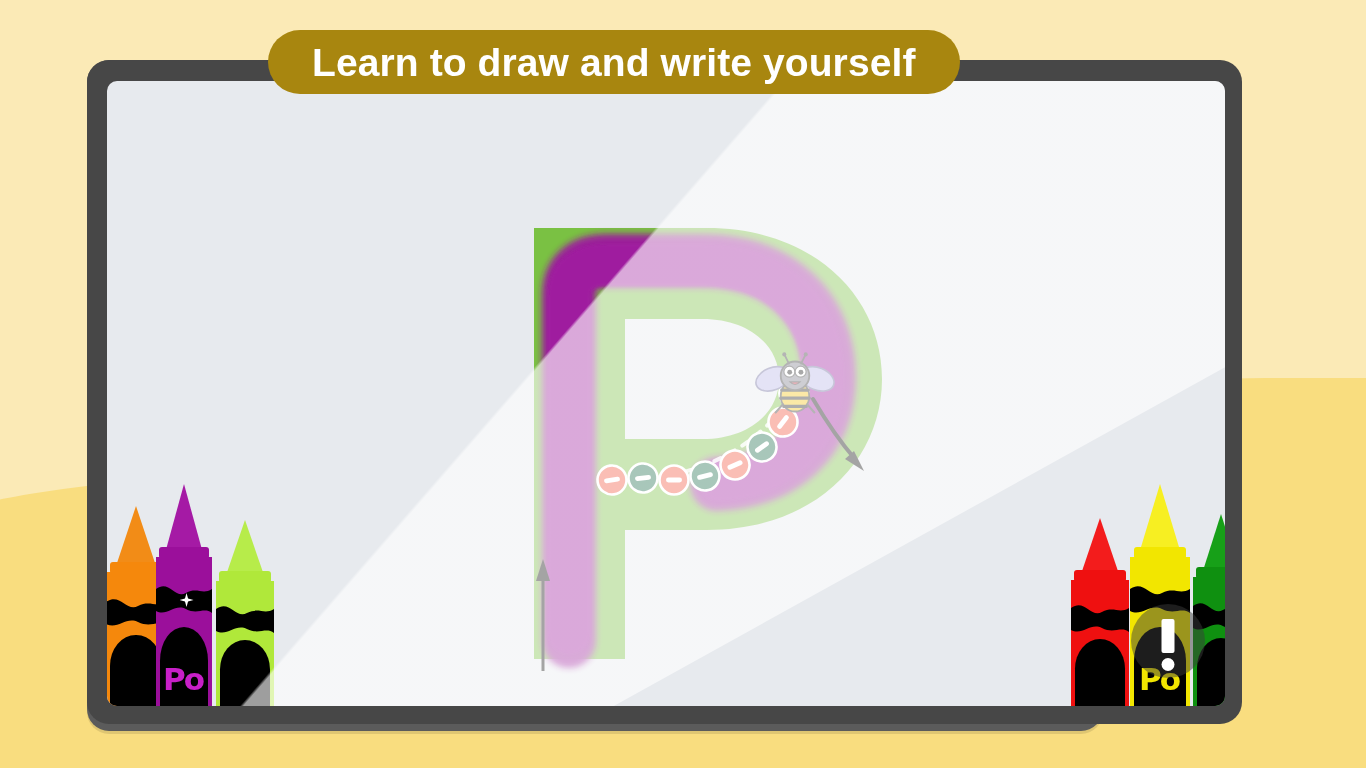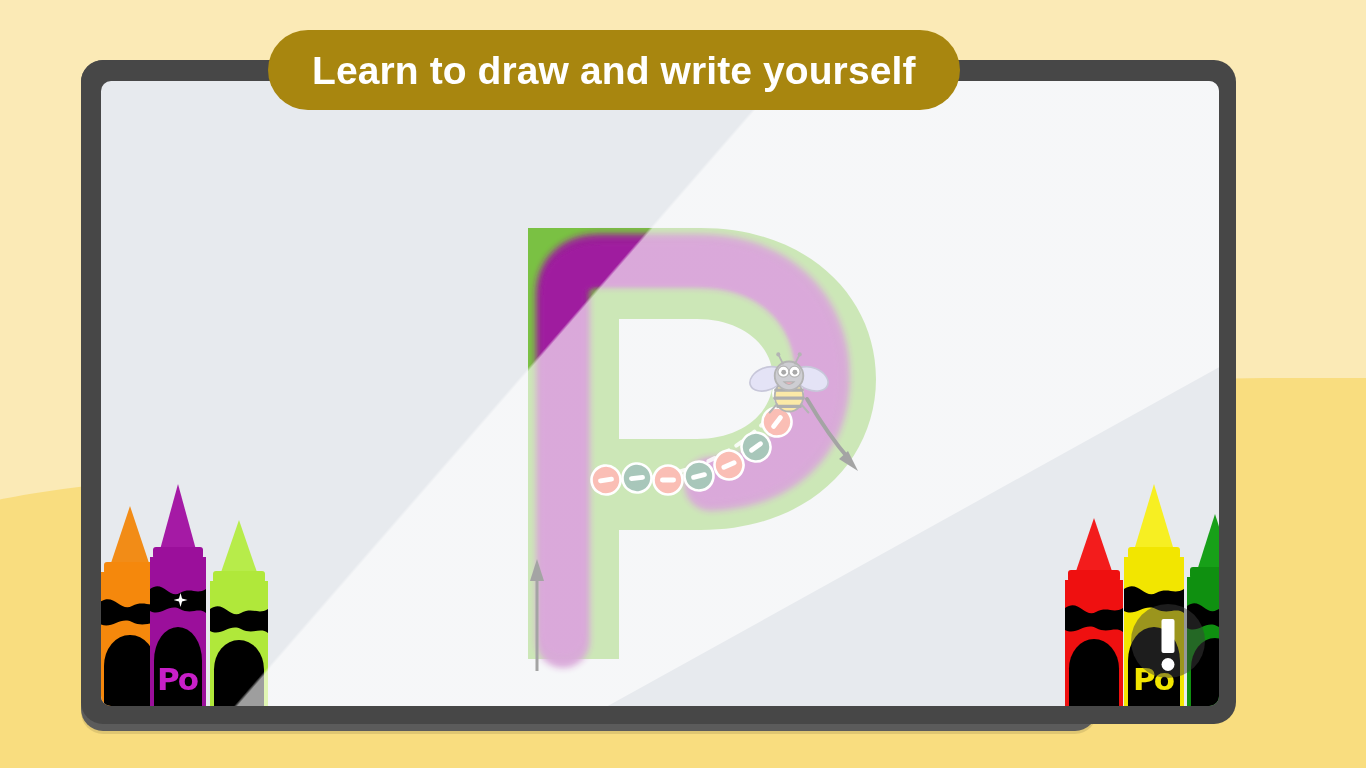--- a/index.html
+++ b/index.html
@@ -20,21 +20,21 @@
     border-radius:58% 42% 0 0 / 70px 90px 0 0;
   }
   .bg-wave-2 {
     position:absolute; right:-40px; top:378px;
     width:470px; height:400px;
     background:#f9dd7f;
     border-radius:70% 0 0 0 / 90px 0 0 0;
   }
   
   .board-frame {
-    position:absolute; left:81px; top:60px;
+    position:absolute; left:87px; top:60px;
     width:1016px; height:671px;
     background:#5b5b5b;
     border-radius:22px;
     box-shadow:0 3px 0 rgba(0,0,0,.10);
   }
   .board-frame::before{
     content:""; position:absolute; left:0; top:0;
     width:1155px; height:664px;
     background:#474747; border-radius:22px;
   }
@@ -52,21 +52,21 @@
         rgba(255,255,255,0) 0%,
         rgba(255,255,255,0) 49.4%,
         rgba(255,255,255,.62) 49.6%,
         rgba(255,255,255,.62) 100%);
     transform:rotate(-29deg);
     pointer-events:none;
   }
   
   .title-pill {
     position:absolute; left:268px; top:30px;
-    height:80px; padding:0 44px;
+    height:64px; padding:0 44px;
     display:flex; align-items:center; 
     background:#a8860f;
     border-radius:46px;
     z-index:40;
   }
   .title-pill span {
     color:#ffffff; font-size:39px; font-weight:bold;
     letter-spacing:.1px; white-space:nowrap;
     line-height:1;
   }

